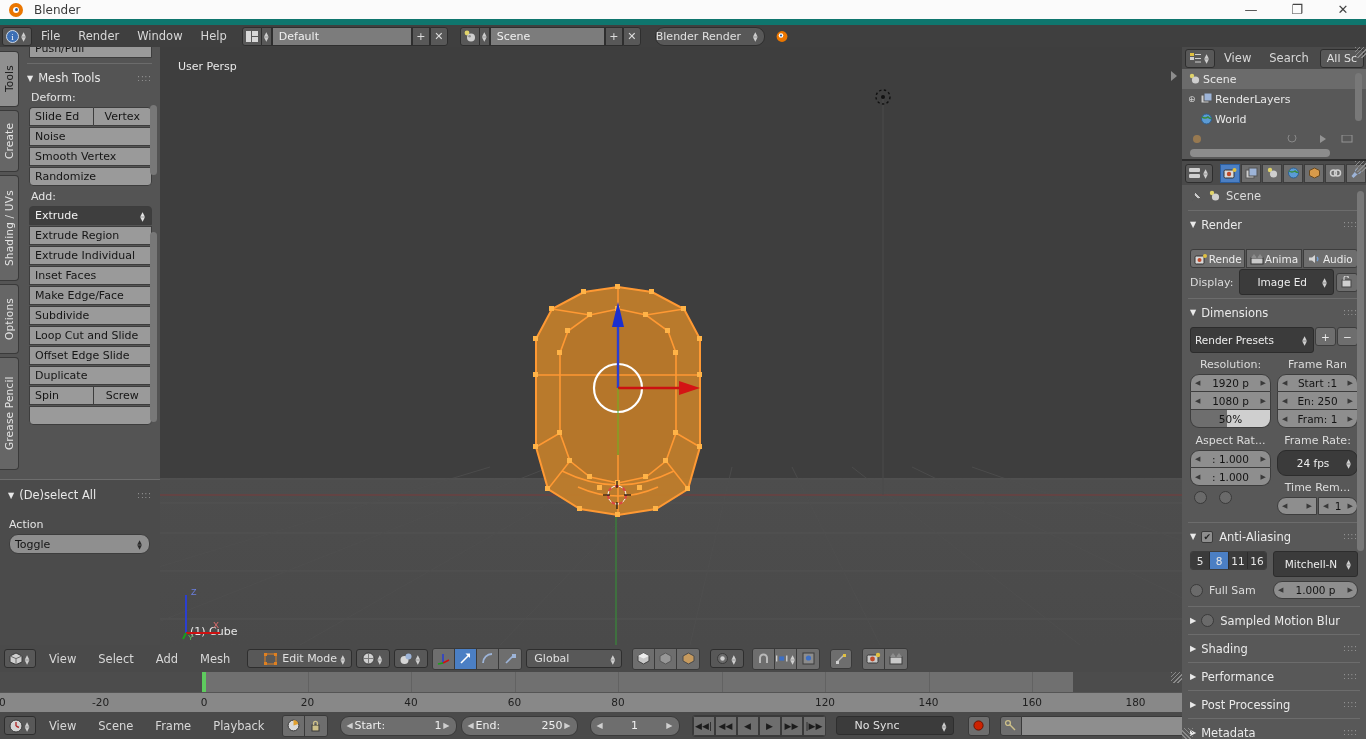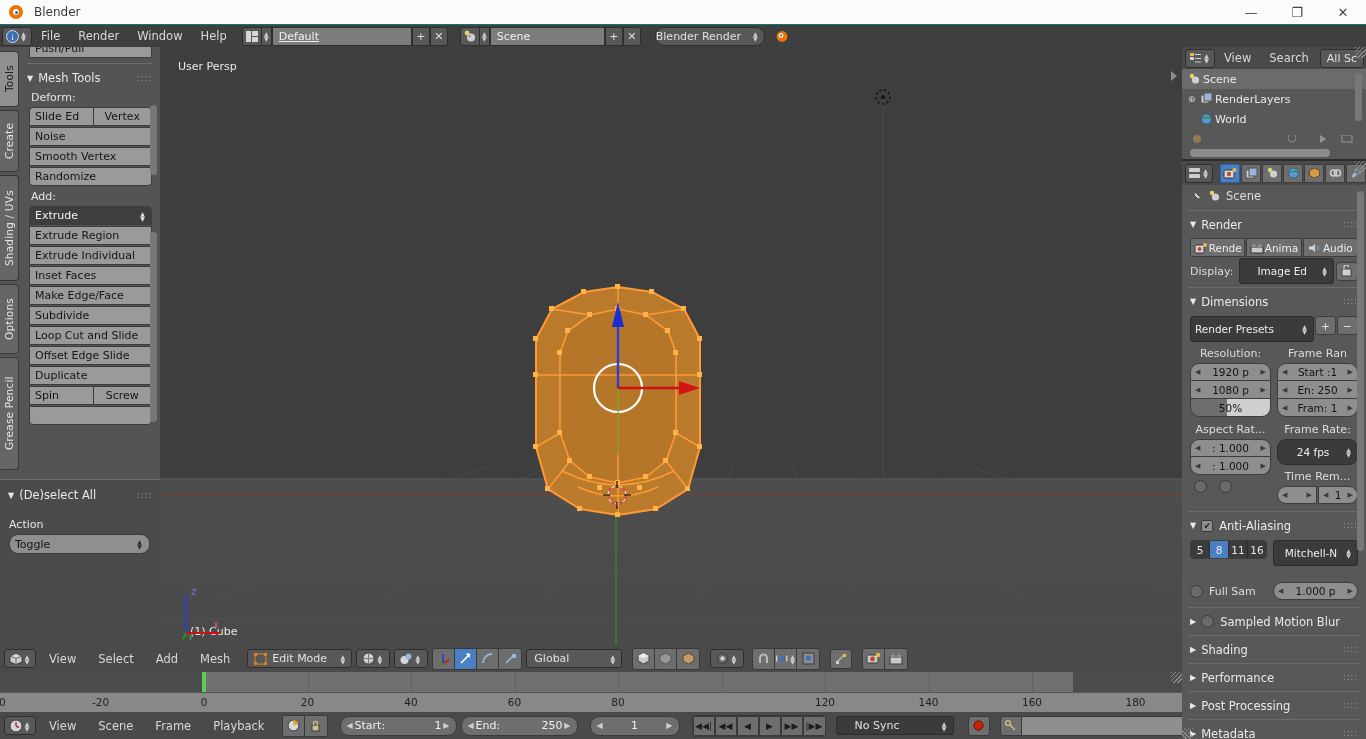--- a/index.html
+++ b/index.html
@@ -1,20 +1,20 @@
 <!DOCTYPE html>
 <html><head>
 <meta charset="utf-8">
 <style>
   html,body{margin:0;padding:0;background:#2b2b2b;}
   body{width:1366px;height:739px;overflow:hidden;font-family:"DejaVu Sans","Liberation Sans",sans-serif;font-size:11px;color:#dcdcdc;-webkit-font-smoothing:antialiased;}
   *{box-sizing:border-box;}
 
   
-  #titlebar{position:absolute;left:0;top:0;width:1366px;height:25px;background:#fbfbfb;border-bottom:1px solid #0f766e;display:flex;align-items:center;}
+  #titlebar{position:absolute;left:0;top:0;width:1366px;height:25px;background:#fbfbfb;border-bottom:6px solid #0f766e;display:flex;align-items:center;}
   #titlebar .ttl{font-size:12px;color:#3a3a3a;margin-left:10px;}
   .tb-logo{width:16px;height:16px;margin-left:8px;position:relative;}
   .tb-logo .ring{position:absolute;left:1px;top:1px;width:14px;height:14px;border-radius:50%;background:#ea7600;}
   .tb-logo .dot{position:absolute;left:5px;top:5px;width:6px;height:6px;border-radius:50%;background:#fff;}
   .tb-logo .dot2{position:absolute;left:6.5px;top:6.5px;width:3px;height:3px;border-radius:50%;background:#2b5f9e;}
   #winbtns{margin-left:auto;display:flex;}
   #winbtns div{width:46px;height:25px;display:flex;align-items:center;justify-content:center;color:#444;font-size:13px;}
 
   
   #topbar{position:absolute;left:0;top:25px;width:1366px;height:22px;background:#3f3f3f;display:flex;align-items:center;padding-left:2px;}
@@ -138,21 +138,21 @@
           <rect x="6" y="0" width="6" height="5" fill="#d8d8d8"></rect>
           <rect x="6" y="6" width="6" height="5" fill="#d8d8d8"></rect>
         </svg>
     </div>
     <div class="icoSq" style="width:10px;border-left:none;border-radius:0;">
         <div class="spin">
           <span>▲</span>
           <span>▼</span>
         </div>
       </div>
-    <div class="txtfield" style="width:140px;text-decoration:underline;">Default</div>
+    <div class="txtfield" style="width:140px;">Default</div>
     <div class="plusbtn">+</div>
     <div class="xbtn" style="border-radius:0 3px 3px 0;">✕</div>
   </div>
 
   <div style="display:flex;align-items:center;margin-left:12px;">
     <div class="icoSq" style="border-radius:3px 0 0 3px;">
       <svg width="13" height="12" viewBox="0 0 13 12">
           <circle cx="4" cy="3" r="2.4" fill="#e0d36a"></circle>
           <circle cx="8" cy="7.5" r="4" fill="#cfcfcf"></circle>
           <circle cx="6.6" cy="6.2" r="1.3" fill="#8f8f8f"></circle>
@@ -417,21 +417,21 @@
     <div class="spin">
         <span>▲</span>
         <span>▼</span>
       </div>
   </div>
   <div class="mnu">View</div>
   <div class="mnu">Select</div>
   <div class="mnu">Add</div>
   <div class="mnu">Mesh</div>
 
-  <div class="hdrbtn" style="width:105px;padding-left:6px;margin-left:4px;">
+  <div class="hdrbtn" style="width:105px;padding-left:16px;margin-left:4px;">
     <span style="display:inline-flex;margin-right:5px;">
       <svg width="13" height="12" viewBox="0 0 13 12">
           <rect x="1" y="1" width="11" height="10" fill="none" stroke="#e08020"></rect>
           <rect x="0" y="0" width="3" height="3" fill="#e08020"></rect>
           <rect x="10" y="0" width="3" height="3" fill="#e08020"></rect>
           <rect x="0" y="9" width="3" height="3" fill="#e08020"></rect>
           <rect x="10" y="9" width="3" height="3" fill="#e08020"></rect>
         </svg>
     </span>
     <span>Edit Mode</span>
@@ -848,21 +848,21 @@
     <span style="font-size:11.5px;">Scene</span>
   </div>
   <div class="psep"></div>
 
   <div class="collrow">
     <span class="tri">▼</span>
     <span>Render</span>
     <span class="dots" style="margin-right:0;">::::</span>
   </div>
 
-  <div style="display:flex;gap:1px;padding:0 8px;margin-top:3px;">
+  <div style="display:flex;gap:1px;padding:0 8px;margin-top:14px;">
     <div class="pbtn" style="flex:1;border-radius:3px 0 0 3px;">
       <svg width="14" height="12" viewBox="0 0 14 12" style="margin-right:1px;">
           <rect x="1" y="3" width="9" height="8" rx="1.2" fill="#d9d9d9" stroke="#333"></rect>
           <circle cx="5.5" cy="7" r="2" fill="#c04a2a"></circle>
           <circle cx="11" cy="3" r="2" fill="#e0c040"></circle>
         </svg>
       <span>Rende</span>
     </div>
     <div class="pbtn" style="flex:1;border-radius:0;">
       <svg width="14" height="12" viewBox="0 0 14 12" style="margin-right:1px;">
@@ -1007,21 +1007,21 @@
     </div>
     <div class="darkfld" style="flex:1;border-radius:3px;">
       <span style="flex:1;text-align:center;">Mitchell-N</span>
       <span class="spin">
           <span>▲</span>
           <span>▼</span>
         </span>
     </div>
   </div>
 
-  <div style="display:flex;padding:0 8px;margin-top:16px;align-items:center;justify-content:space-between;">
+  <div style="display:flex;padding:0 8px;margin-top:4px;align-items:center;justify-content:space-between;">
     <div style="flex:1;display:flex;align-items:center;">
       <div class="chk off" style="margin-right:6px;"></div>
       <span style="font-size:11px;">Full Sam</span>
     </div>
     <div class="numfld" style="flex:1;border-radius:9px;">
       <span class="ar l">◀</span>
         <span>1.000 p</span>
         <span class="ar r">▶</span>
     </div>
   </div>

